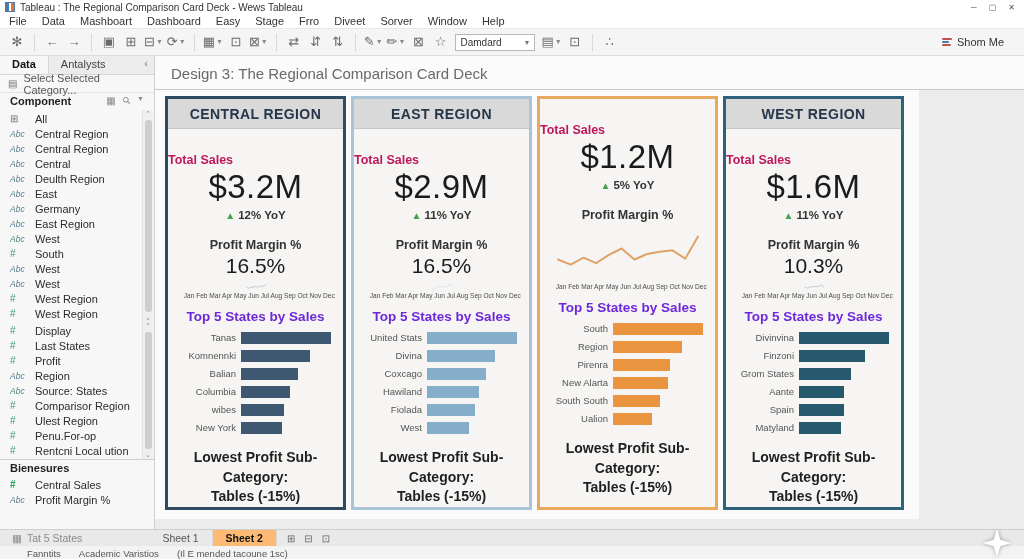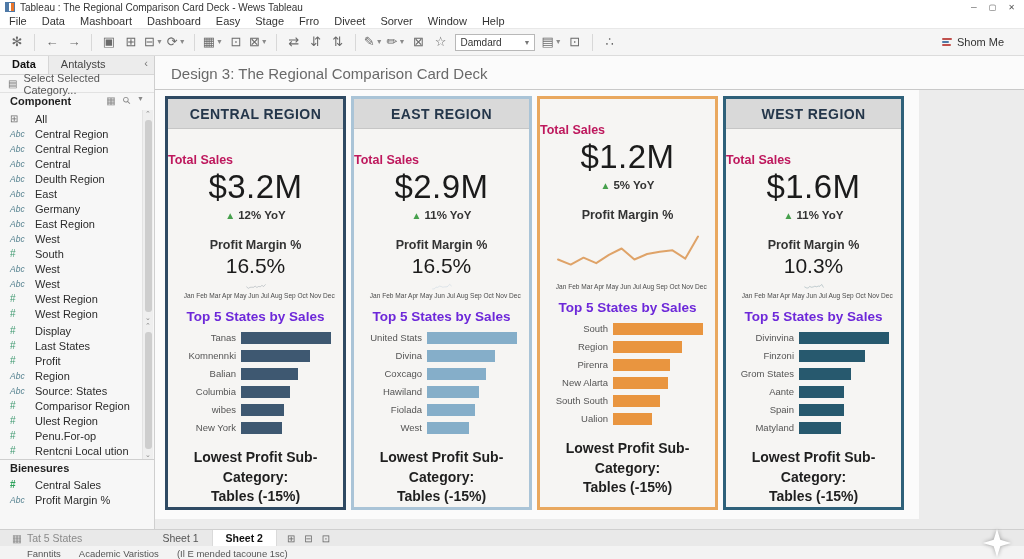--- a/index.html
+++ b/index.html
@@ -67,21 +67,21 @@
   .bar-label { width:64px; flex:none; text-align:right; font-size:9.5px; color:#555; white-space:nowrap; overflow:hidden; }
   .bar-track { flex:1; }
   .bar-fill { height:12px; }
   .card-footer { text-align:center; font-size:14px; font-weight:bold; color:#1f1f1f; line-height:1.4; margin-top:13px; }
 
   
   .bottombar { height:17px; background:#e9e9e9; border-top:1px solid #cfcfcf; display:flex; align-items:stretch; font-size:10.5px; color:#555; }
   .ds-tab { display:flex; align-items:center; gap:5px; padding:0 12px; color:#8a8a8a; }
   .tab-gap { width:55px; }
   .sheet-tab { display:flex; align-items:center; padding:0 13px; border-right:1px solid #dadada; }
-  .sheet-tab.active { background:#ffffff; font-weight:bold; color:#111; }
+  .sheet-tab.active { background:#fdba74; font-weight:bold; color:#111; }
   .new-icons { display:flex; align-items:center; gap:9px; padding:0 10px; font-size:10px; color:#666; }
   .statusbar { height:14px; background:#f3f3f3; display:flex; align-items:center; gap:18px; padding:0 27px; font-size:9.5px; color:#555; }
   .sparkle { position:absolute; right:12px; bottom:1px; filter:drop-shadow(0 0 2px rgba(0,0,0,.35)); }
 </style>
 </head>
 <body>
 
 <div class="titlebar">
   <span class="app-ico"></span>
   <span>Tableau : The Regional Comparison Card Deck - Wews Tableau</span>

